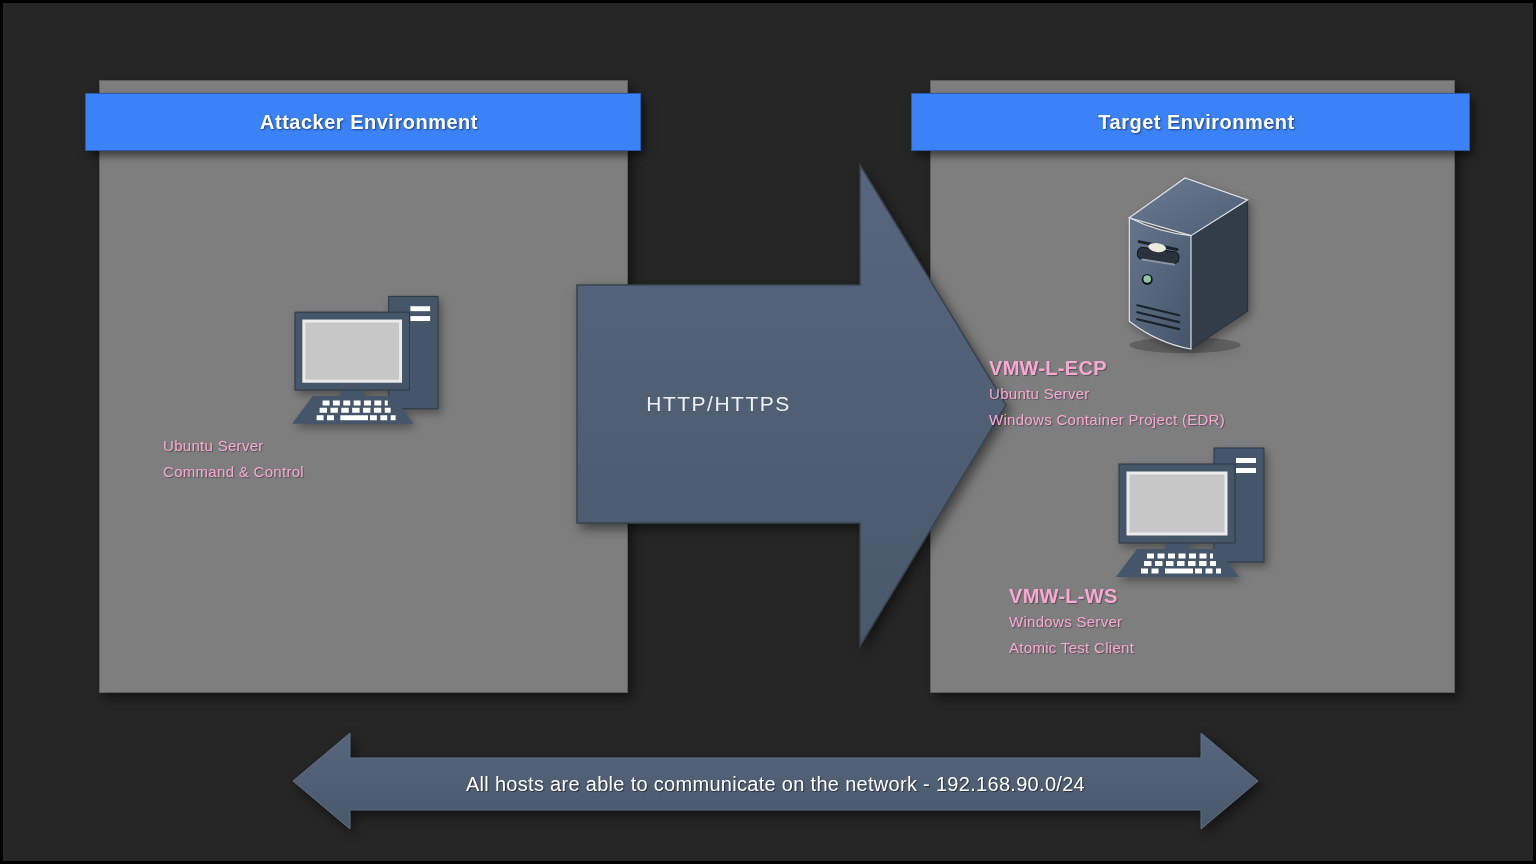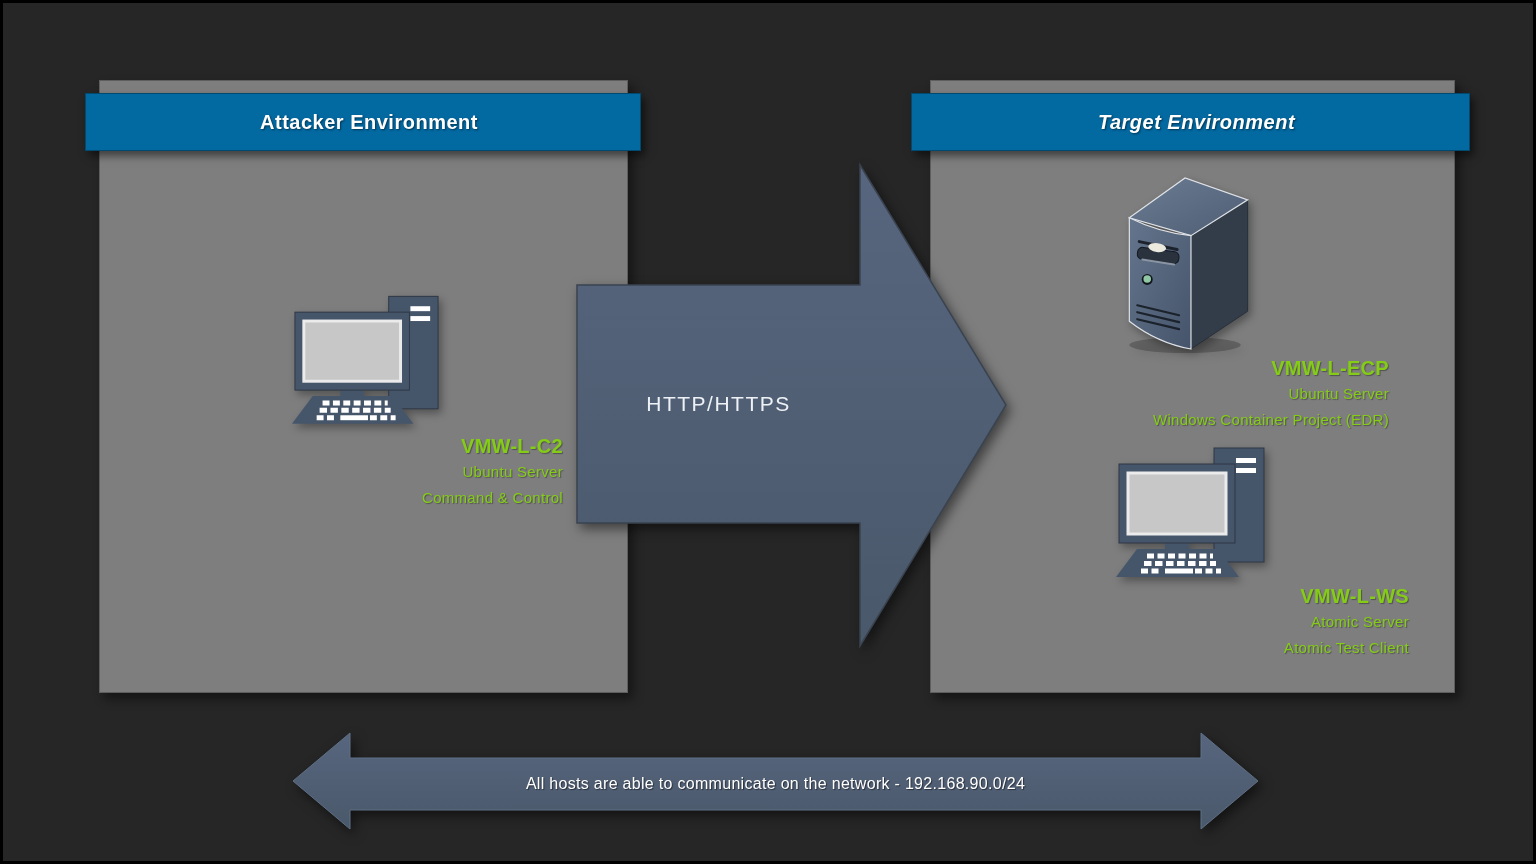--- a/index.html
+++ b/index.html
@@ -9,46 +9,46 @@
     font-family:"Liberation Sans", sans-serif;
   }
   .panel{
     position:absolute;background:#7e7e7e;
     border:1px solid rgba(0,0,0,0.25);box-sizing:border-box;
     box-shadow:5px 6px 10px rgba(0,0,0,0.45);
   }
   .panel.attacker{left:96px;top:77px;width:529px;height:613px;}
   .panel.target{left:927px;top:77px;width:525px;height:613px;}
   .banner{
-    position:absolute;height:58px;background:#0369a1;
+    position:absolute;height:58px;background:#3b82f6;
     display:flex;align-items:center;justify-content:center;
     box-shadow:4px 5px 8px rgba(0,0,0,0.5);
     border:1px solid rgba(0,0,0,0.3);box-sizing:border-box;padding-left:12px;
   }
   .banner.attacker-banner{left:82px;top:90px;width:556px;}
-  .banner.target-banner{left:908px;top:90px;width:559px;font-style:italic;}
+  .banner.target-banner{left:908px;top:90px;width:559px;}
   .banner span{
     color:#fff;font-size:20px;font-weight:bold;letter-spacing:0.5px;
     text-shadow:1px 1px 2px rgba(0,0,0,0.5);
   }
   .icon-box{position:absolute;filter:drop-shadow(3px 4px 4px rgba(0,0,0,0.35));}
   .icon-box svg{display:block;}
   .host-label{
-    position:absolute;width:400px;text-align:right;color:#84cc16;
+    position:absolute;width:400px;text-align:left;color:#f9a8d4;
     text-shadow:1px 1px 1px rgba(0,0,0,0.35);
   }
   .host-name{font-size:20px;font-weight:bold;line-height:26px;letter-spacing:0.3px;}
   .host-line{font-size:15px;line-height:26px;letter-spacing:0.3px;}
   .arrow-svg{position:absolute;filter:drop-shadow(4px 5px 6px rgba(0,0,0,0.5));}
   .arrow-label{
     position:absolute;display:flex;align-items:center;justify-content:center;
     color:#eef1f5;pointer-events:none;
   }
   .flow-label{left:574px;top:282px;width:283px;height:238px;font-size:21px;letter-spacing:1.5px;}
-  .net-label{left:350px;top:755px;width:845px;height:52px;font-size:16px;letter-spacing:0.3px;color:#fff;
+  .net-label{left:350px;top:755px;width:845px;height:52px;font-size:20px;letter-spacing:0.3px;color:#fff;
     text-shadow:1px 1px 1px rgba(0,0,0,0.5);}
   .defs-holder{position:absolute;width:0;height:0;overflow:hidden;}
 </style>
 </head>
 <body>
 
 <div class="stage">
 
   <svg class="defs-holder" aria-hidden="true">
     <defs>
@@ -92,21 +92,20 @@
       <rect x="13" y="27" width="98" height="61" fill="#c7c7c7" stroke="#ebebeb" stroke-width="3"></rect>
       <polygon points="22,103 103,103 124,131 1,131" fill="#46566a"></polygon>
       <line x1="32" y1="110" x2="98" y2="110" stroke="#fff" stroke-width="5" stroke-dasharray="7 3.5"></line>
       <line x1="29" y1="117.5" x2="101" y2="117.5" stroke="#fff" stroke-width="5" stroke-dasharray="7.5 3.5"></line>
       <line x1="26" y1="125" x2="47" y2="125" stroke="#fff" stroke-width="5" stroke-dasharray="7 3.5"></line>
       <line x1="80" y1="125" x2="106" y2="125" stroke="#fff" stroke-width="5" stroke-dasharray="7 3.5"></line>
       <rect x="50" y="122.5" width="28" height="5" fill="#fff"></rect>
     </svg>
   </div>
   <div class="host-label" style="left:160px;top:430px">
-    <div class="host-name">VMW-L-C2</div>
     <div class="host-line">Ubuntu Server</div>
     <div class="host-line">Command &amp; Control</div>
   </div>
 
   <div class="icon-box" style="left:1120px;top:171px">
     <svg width="130" height="181" viewBox="0 0 130 182">
       <ellipse cx="62" cy="172" rx="56" ry="8" fill="rgba(0,0,0,0.22)"></ellipse>
       <polygon points="68,62 125,26 125,138 68,176" fill="#333c49" stroke="#232a33" stroke-width="0.8"></polygon>
       <polygon points="6,44 62,4 125,26 68,62" fill="url(#gTop)" stroke="#dfe3e8" stroke-width="1.2"></polygon>
       <path d="M6,44 C30,56 48,60 68,62 L68,176 C46,172 24,162 6,148 Z" fill="url(#gFront)" stroke="#dfe3e8" stroke-width="1.2"></path>
@@ -138,21 +137,21 @@
       <polygon points="22,103 103,103 124,131 1,131" fill="#46566a"></polygon>
       <line x1="32" y1="110" x2="98" y2="110" stroke="#fff" stroke-width="5" stroke-dasharray="7 3.5"></line>
       <line x1="29" y1="117.5" x2="101" y2="117.5" stroke="#fff" stroke-width="5" stroke-dasharray="7.5 3.5"></line>
       <line x1="26" y1="125" x2="47" y2="125" stroke="#fff" stroke-width="5" stroke-dasharray="7 3.5"></line>
       <line x1="80" y1="125" x2="106" y2="125" stroke="#fff" stroke-width="5" stroke-dasharray="7 3.5"></line>
       <rect x="50" y="122.5" width="28" height="5" fill="#fff"></rect>
     </svg>
   </div>
   <div class="host-label" style="left:1006px;top:580px">
     <div class="host-name">VMW-L-WS</div>
-    <div class="host-line">Atomic Server</div>
+    <div class="host-line">Windows Server</div>
     <div class="host-line">Atomic Test Client</div>
   </div>
 
   <svg class="arrow-svg" style="left:284px;top:726px" width="978" height="106" viewBox="0 0 978 106">
     <polygon points="6,52 63,4 63,29 914,29 914,4 971,52 914,100 914,81 63,81 63,100" fill="url(#gArrow)" stroke="#5f7085" stroke-width="1"></polygon>
   </svg>
   <div class="arrow-label net-label">All hosts are able to communicate on the network - 192.168.90.0/24</div>
 
 </div>
 

